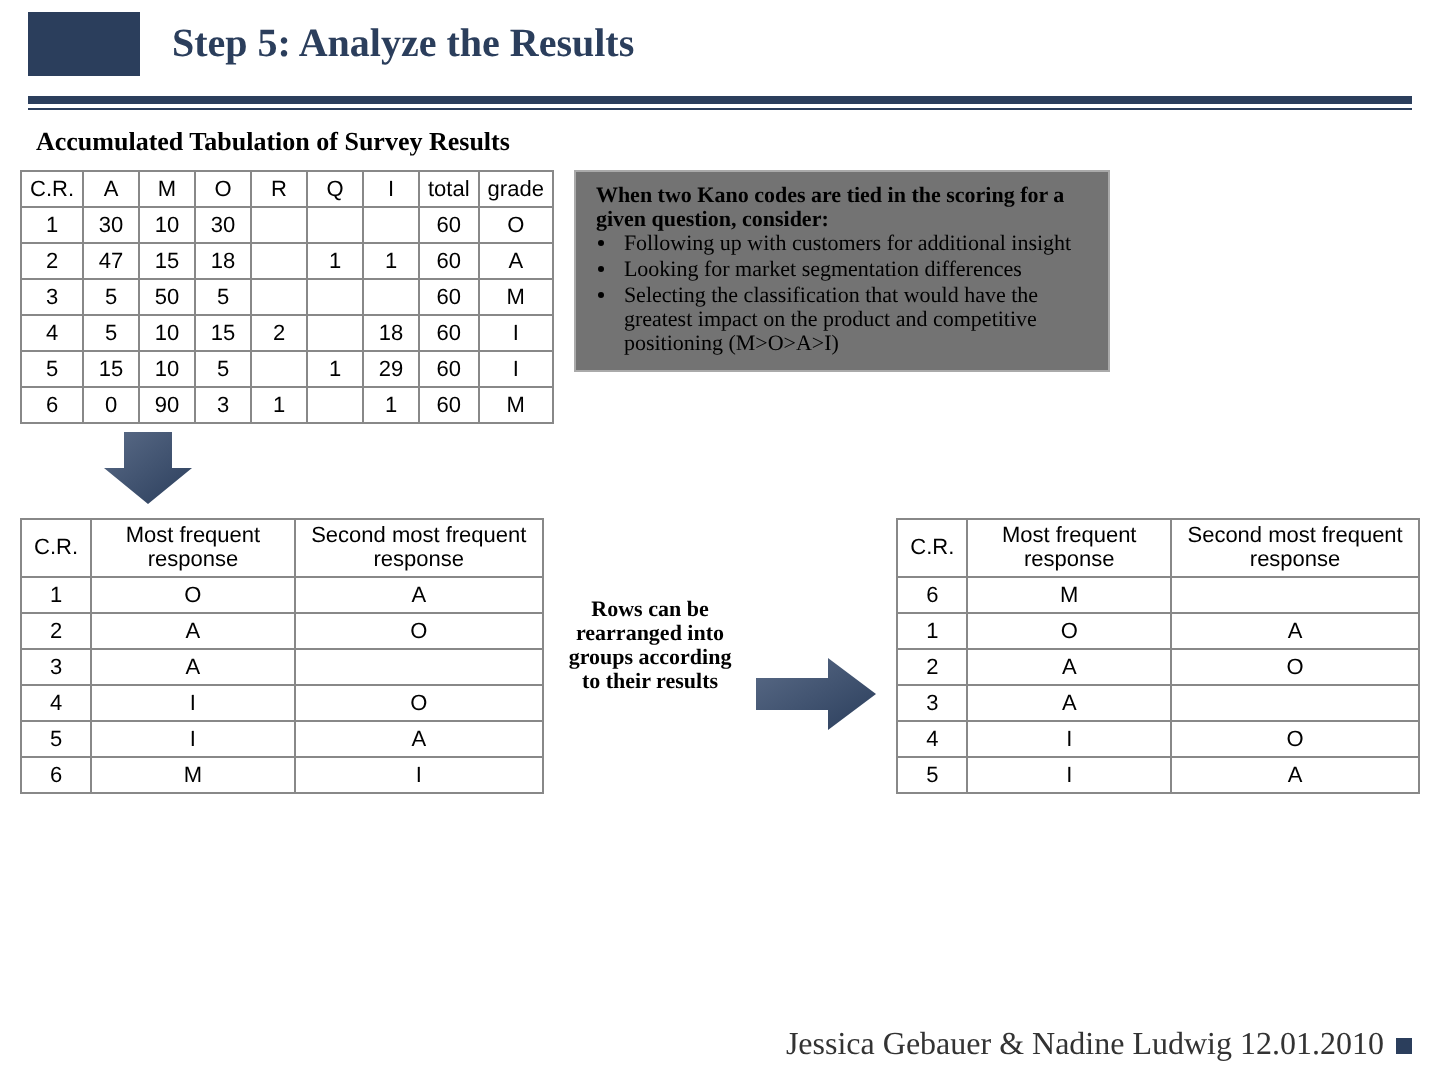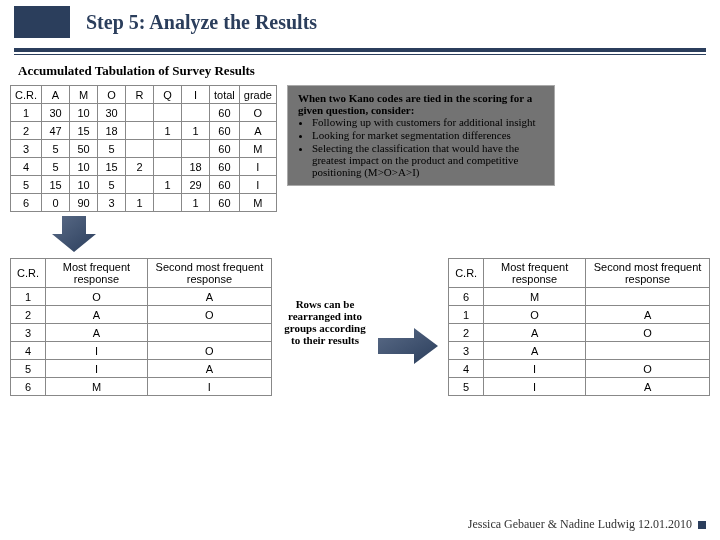--- a/index.html
+++ b/index.html
@@ -102,21 +102,21 @@
     font-family: Georgia, serif;
     text-align: center;
   }
   .right-arrow-box {
     padding-top: 70px;
   }
   .footer {
     position: absolute;
     bottom: 8px;
     right: 14px;
-    font-size: 12px;
+    font-size: 16px;
     font-family: Georgia, serif;
     color: #333;
   }
   .footer-dot {
     display: inline-block;
     width: 8px;
     height: 8px;
     background: #2b3e5c;
     vertical-align: middle;
     margin-left: 6px;

